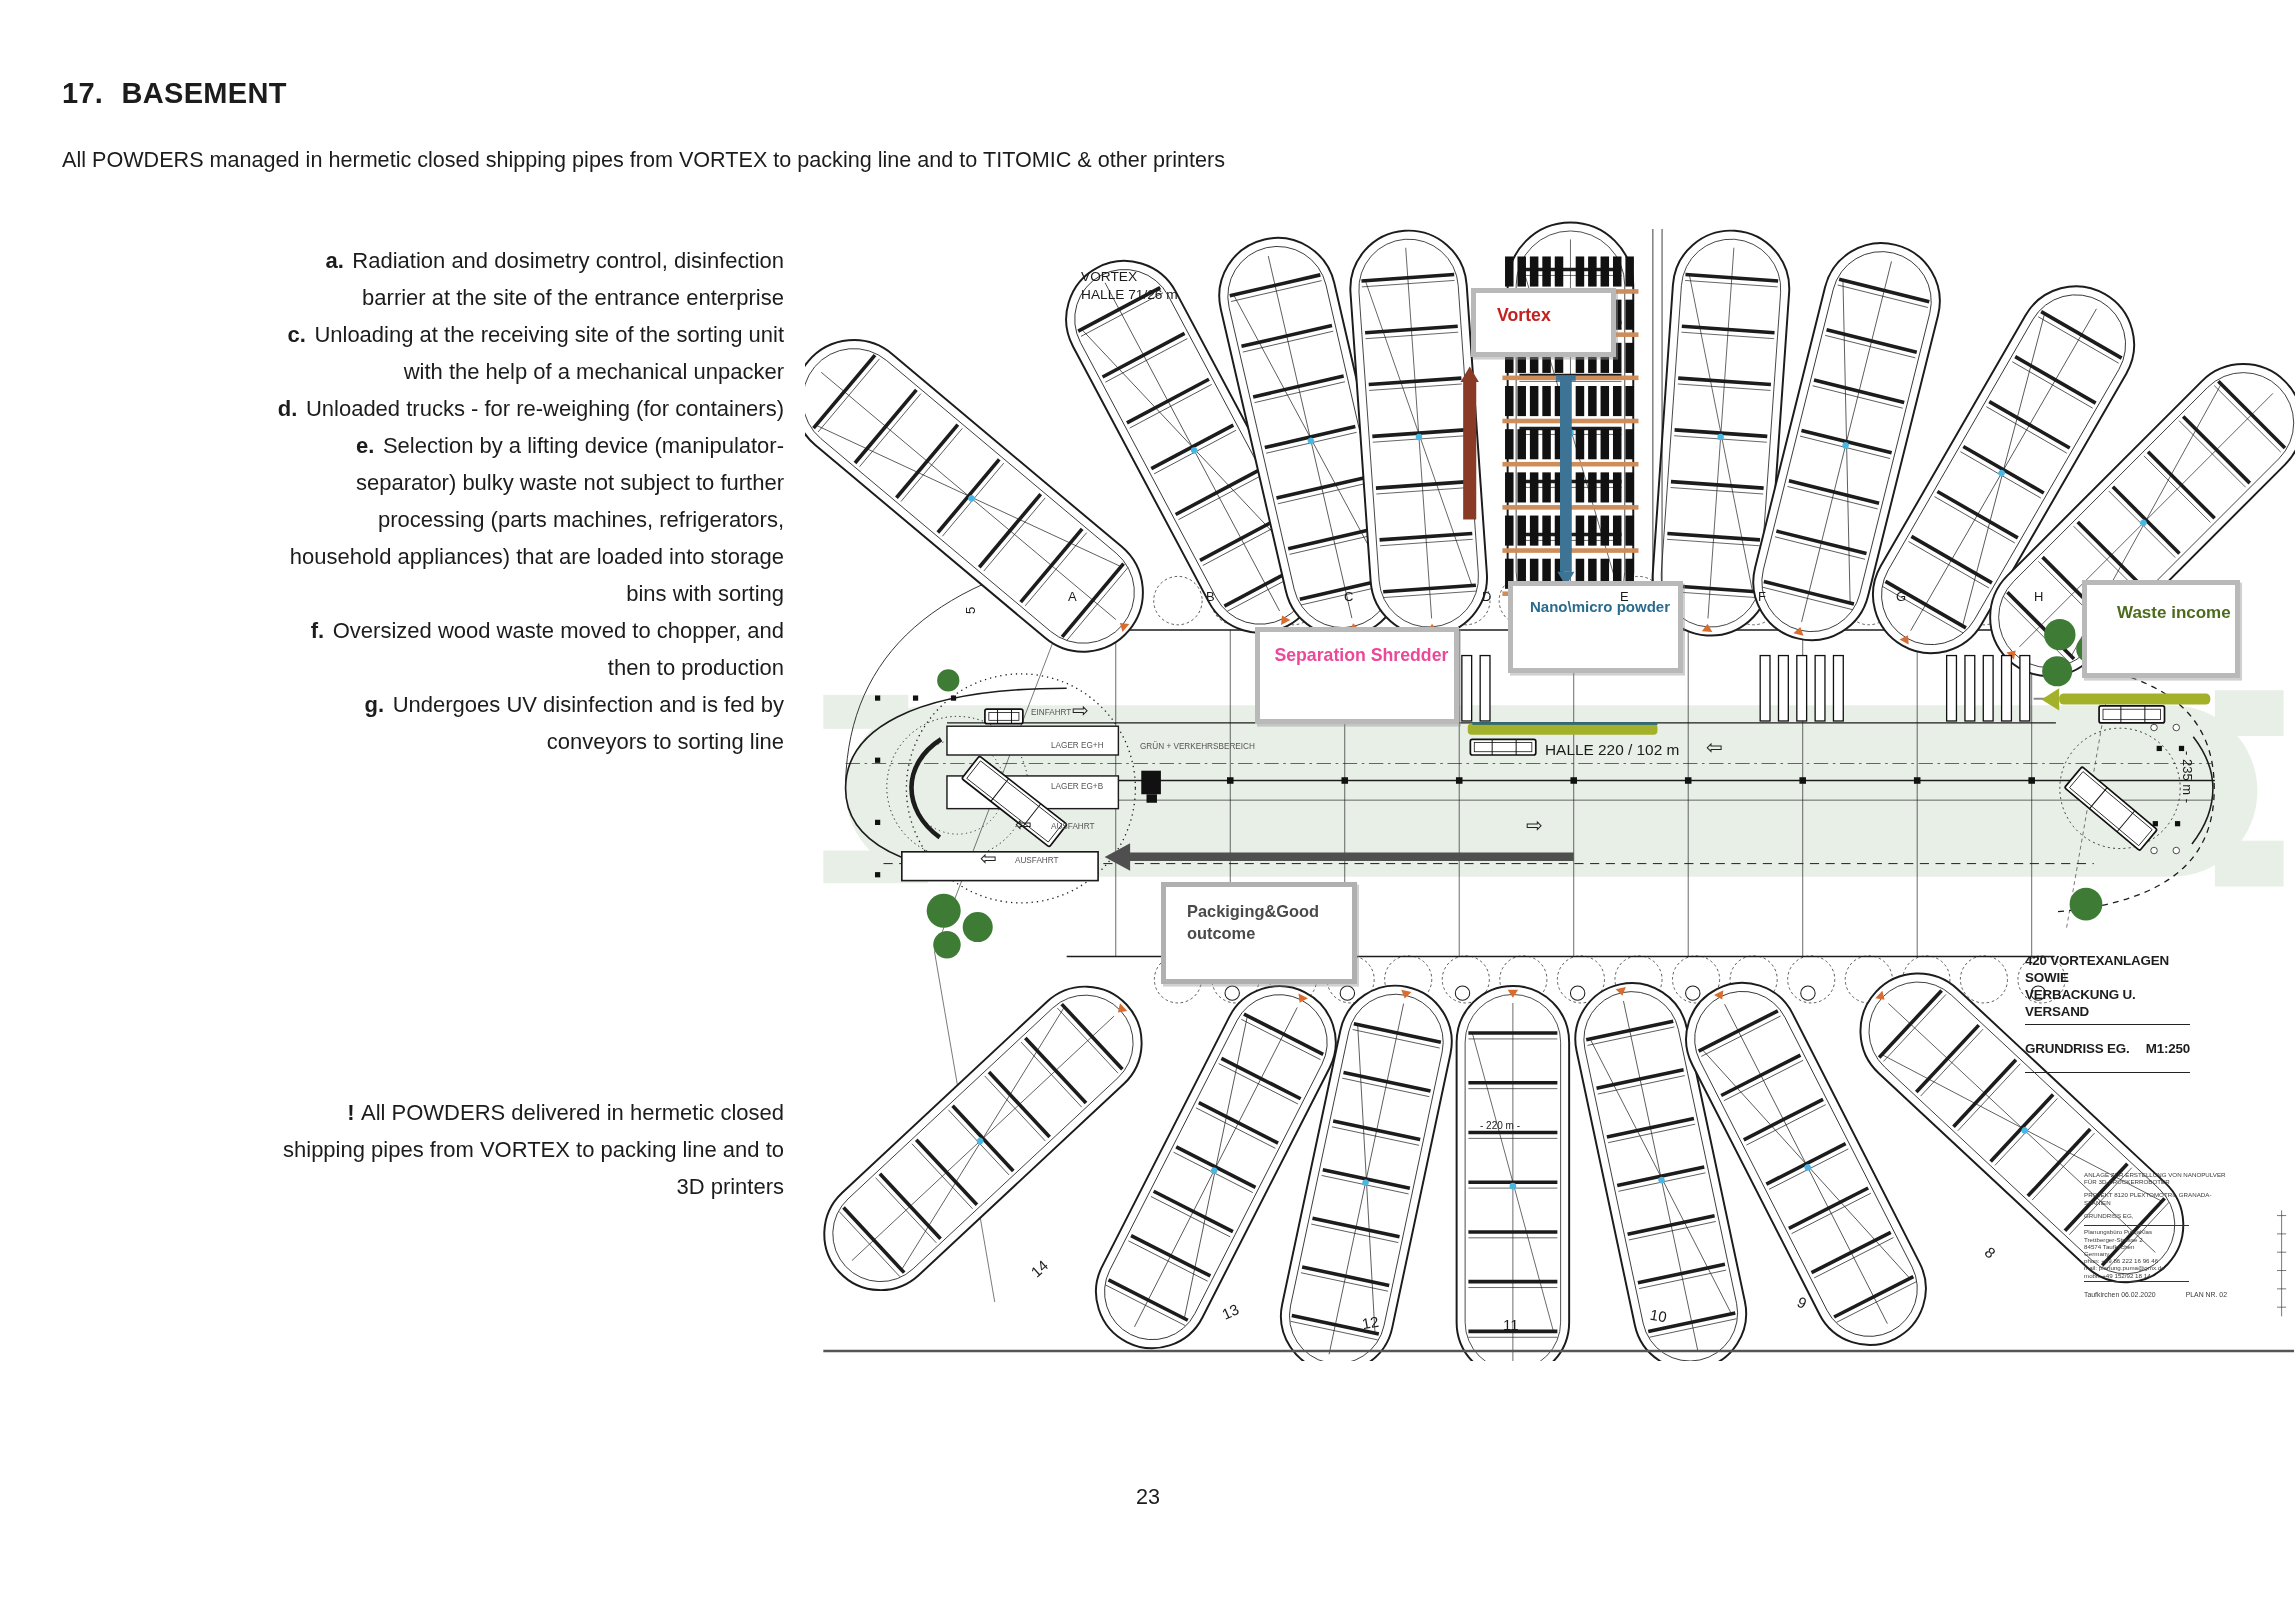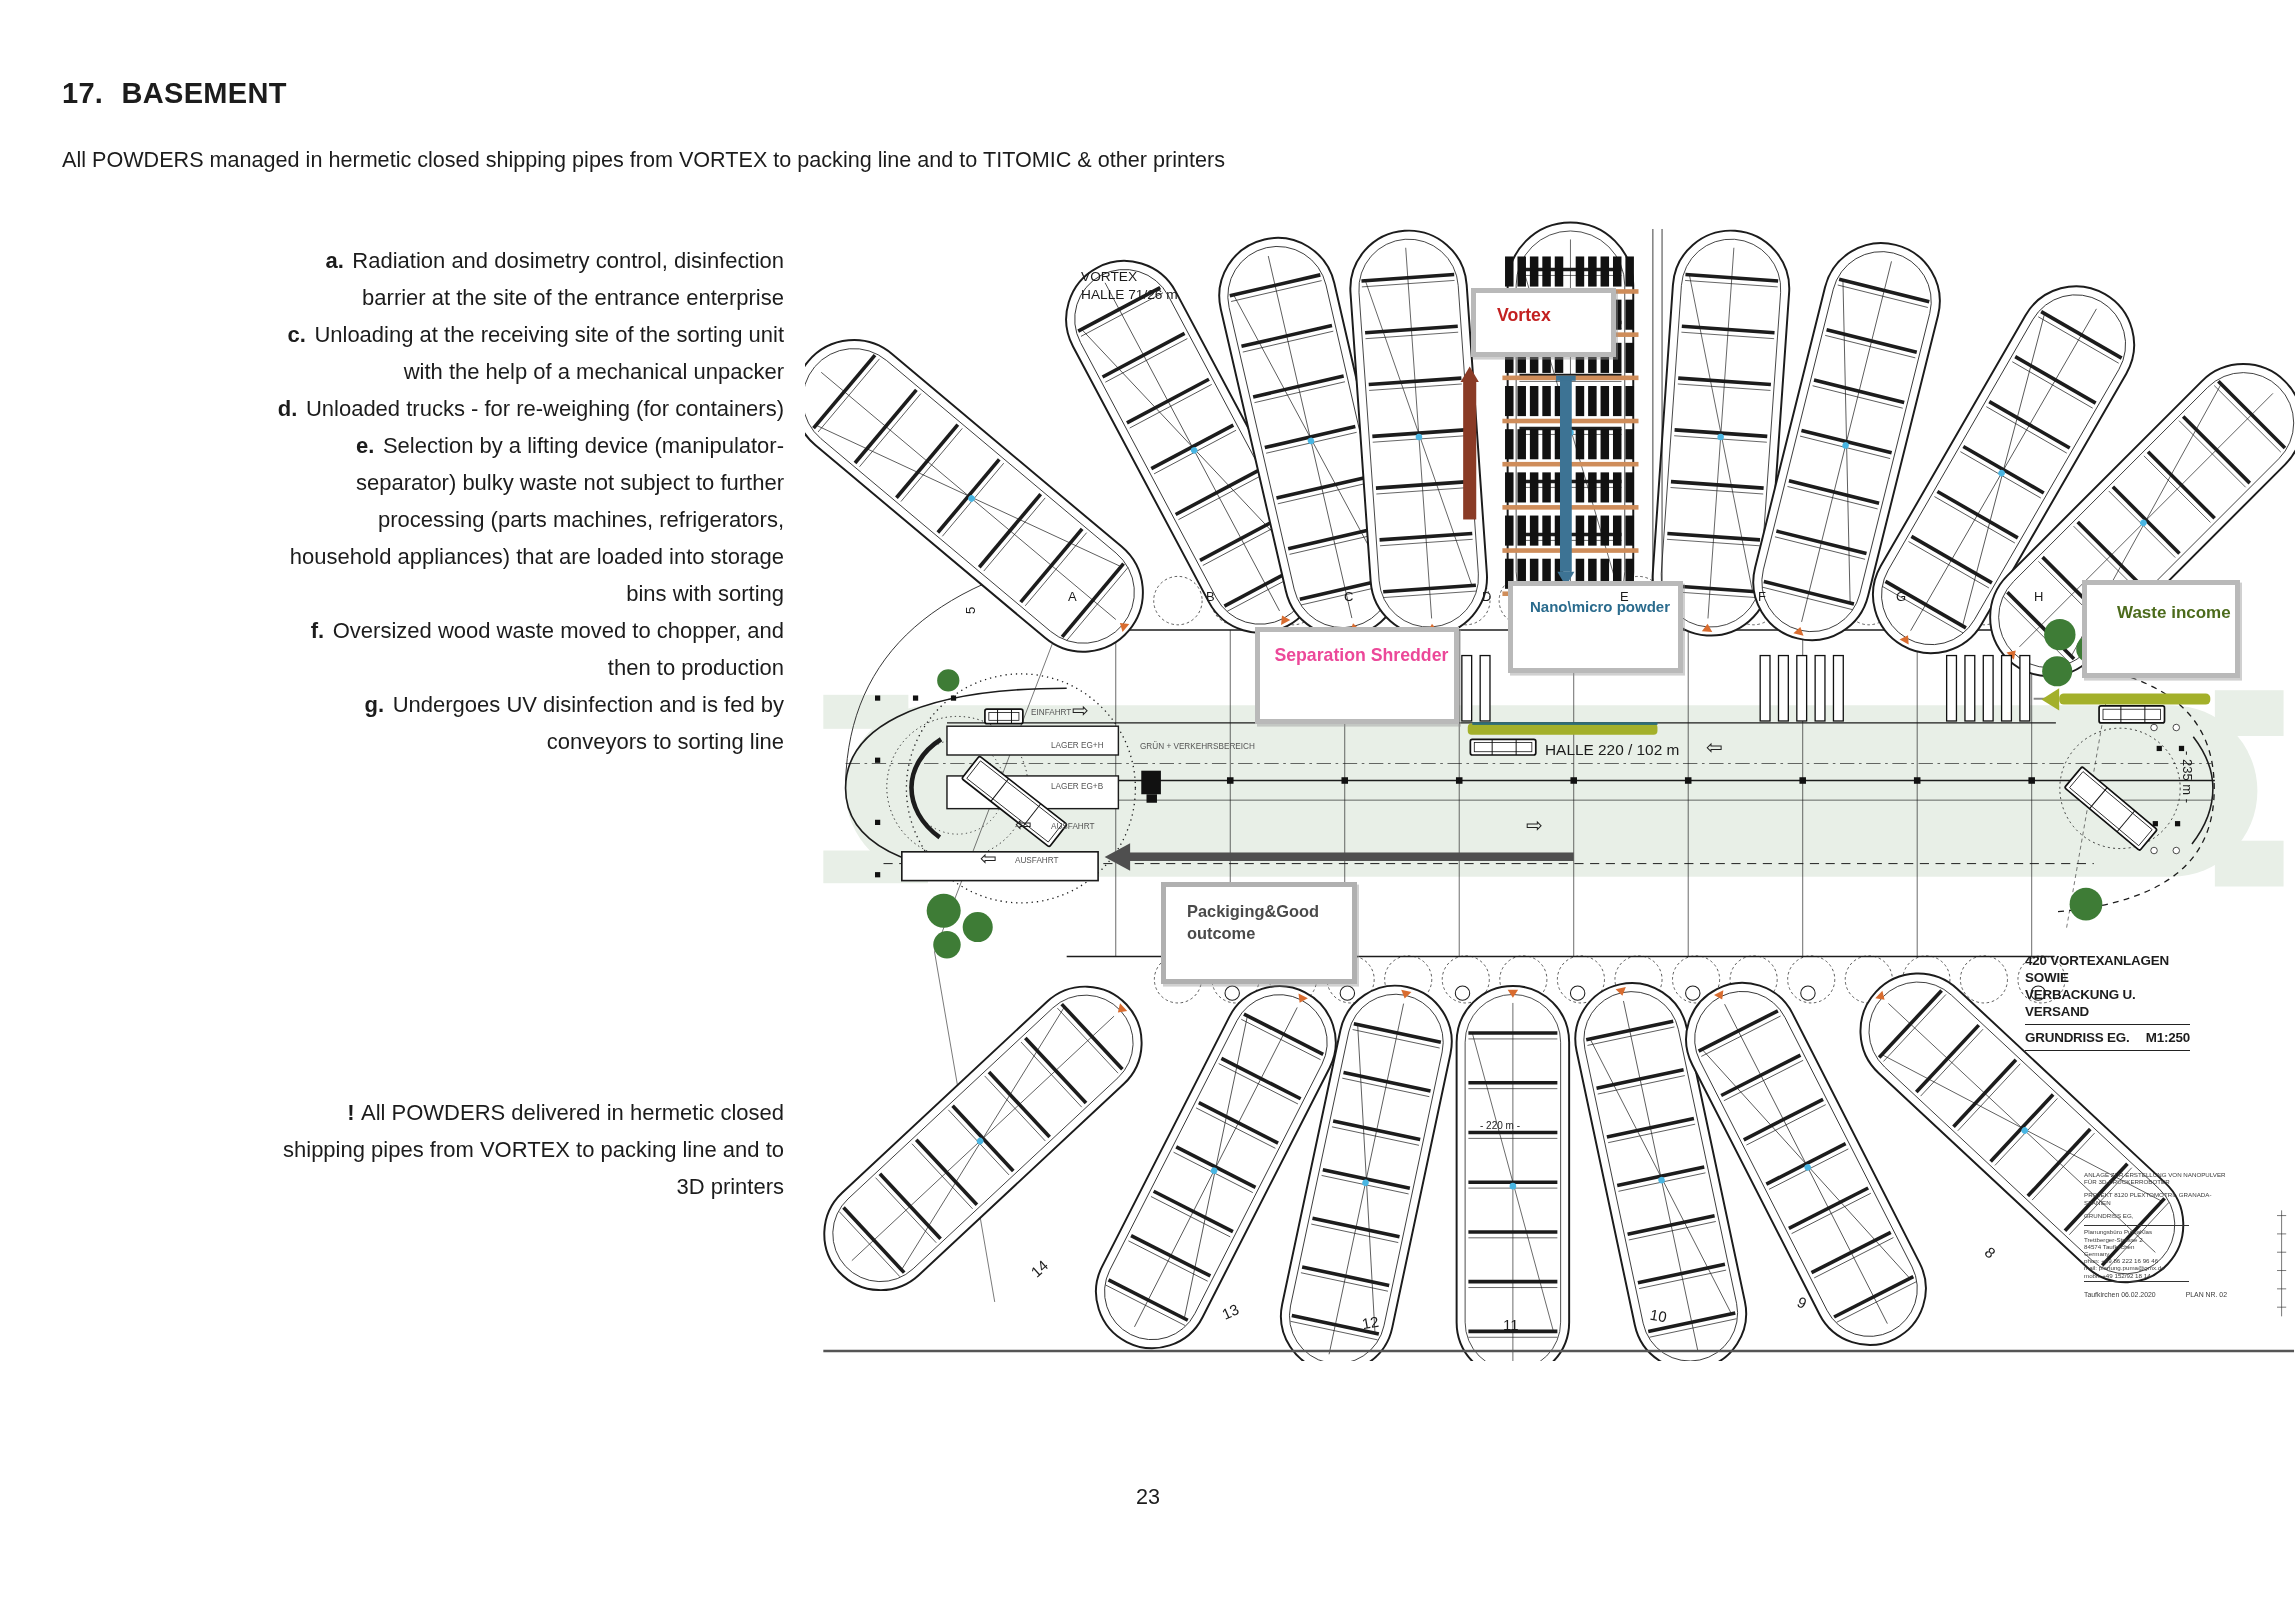--- a/index.html
+++ b/index.html
@@ -19,21 +19,21 @@
   .callout{position:absolute;background:#fff;border:5.2px solid #b9b9b9;box-sizing:border-box;
            box-shadow:2px 2.6px 0 rgba(150,150,150,.45);font-weight:600;line-height:1.3;}
   
   .plan-label{position:absolute;white-space:nowrap;color:#1c1c1c;}
   .tiny{font-size:8.2px;color:#555;}
   .stamp{position:absolute;left:2084px;top:1171px;width:143px;font-size:6.2px;line-height:7.2px;color:#3a3a3a;}
   .stamp .gap{height:5.9px;}
   .stamp .addr{border-top:1.3px solid #333;border-bottom:1.3px solid #333;padding:2px 0;margin-top:6.5px;width:105px;}
   .stamp .foot{margin-top:9.2px;display:flex;width:143px;justify-content:space-between;font-size:6.9px;}
   .tblock{position:absolute;left:2025px;top:952px;width:165px;font-size:13.4px;font-weight:600;letter-spacing:-0.2px;line-height:17px;}
-  .tblock .rule-row{border-top:1.6px solid #222;border-bottom:1.6px solid #222;margin-top:3.9px;padding:4px 0;
+  .tblock .rule-row{border-top:1.6px solid #222;border-bottom:1.6px solid #222;margin-top:3.9px;padding:15px 0;
                     display:flex;justify-content:space-between;font-size:13.4px;}
   .arrow-glyph{position:absolute;font-size:20px;color:#222;line-height:1;}
 </style>
 </head>
 <body>
 
 <div class="abs doc-title">
   <span class="num">17.</span><span>BASEMENT</span>
 </div>
 <div class="abs doc-subtitle">All POWDERS managed in hermetic closed shipping pipes from VORTEX to packing line and to TITOMIC &amp; other printers</div>

